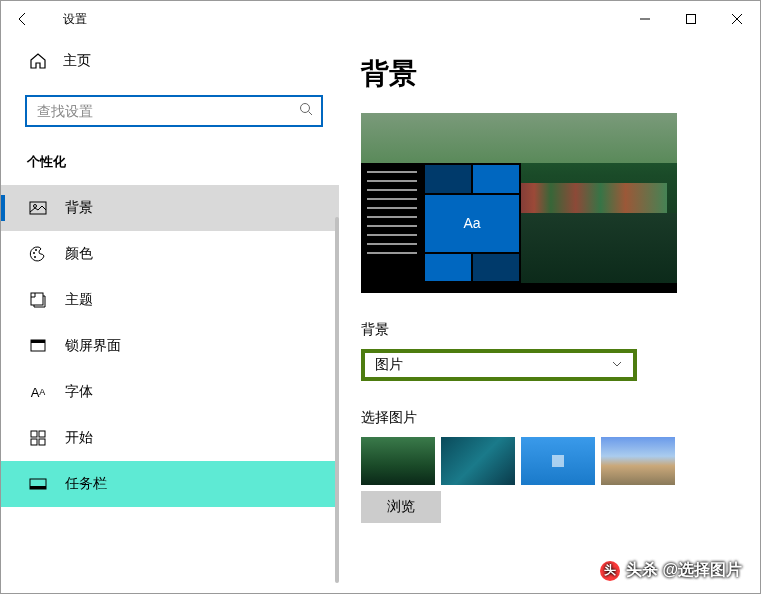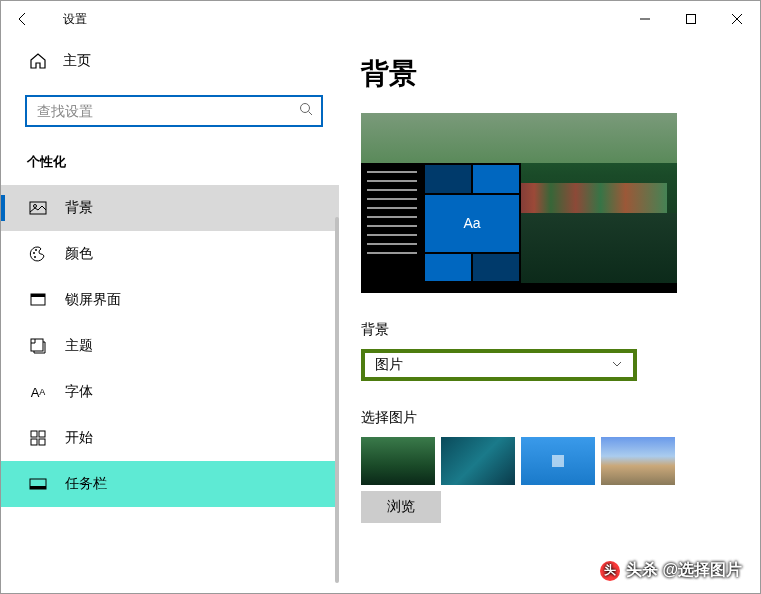--- a/index.html
+++ b/index.html
@@ -128,34 +128,34 @@
             <circle cx="5" cy="8" r="1" fill="#000"></circle>
             <circle cx="7" cy="5" r="1" fill="#000"></circle>
             <circle cx="6" cy="12" r="1" fill="#000"></circle>
           </svg>
         </span>
       <span>颜色</span>
     </div>
     <div class="nav-item">
       <span class="nav-icon">
           <svg width="18" height="18" viewBox="0 0 18 18">
+            <rect x="2" y="2" width="12" height="12" stroke="#000" fill="none"></rect>
+            <path d="M6 2 L6 6 L2 6 M14 5 L16 5 L16 16 L5 16 L5 14" stroke="#000" fill="none"></path>
+          </svg>
+        </span>
+      <span>主题</span>
+    </div>
+    <div class="nav-item">
+      <span class="nav-icon">
+          <svg width="18" height="18" viewBox="0 0 18 18">
             <rect x="2" y="3" width="14" height="11" stroke="#000" fill="none"></rect>
             <rect x="2" y="3" width="14" height="3" fill="#000"></rect>
           </svg>
         </span>
       <span>锁屏界面</span>
-    </div>
-    <div class="nav-item">
-      <span class="nav-icon">
-          <svg width="18" height="18" viewBox="0 0 18 18">
-            <rect x="2" y="2" width="12" height="12" stroke="#000" fill="none"></rect>
-            <path d="M6 2 L6 6 L2 6 M14 5 L16 5 L16 16 L5 16 L5 14" stroke="#000" fill="none"></path>
-          </svg>
-        </span>
-      <span>主题</span>
     </div>
     <div class="nav-item">
       <span class="nav-icon" style="font-size:13px;font-weight:400;">A<span style="font-size:9px">A</span></span>
       <span>字体</span>
     </div>
     <div class="nav-item">
       <span class="nav-icon">
           <svg width="16" height="16" viewBox="0 0 16 16">
             <rect x="1" y="1" width="6" height="6" stroke="#000" fill="none"></rect>
             <rect x="9" y="1" width="6" height="6" stroke="#000" fill="none"></rect>

